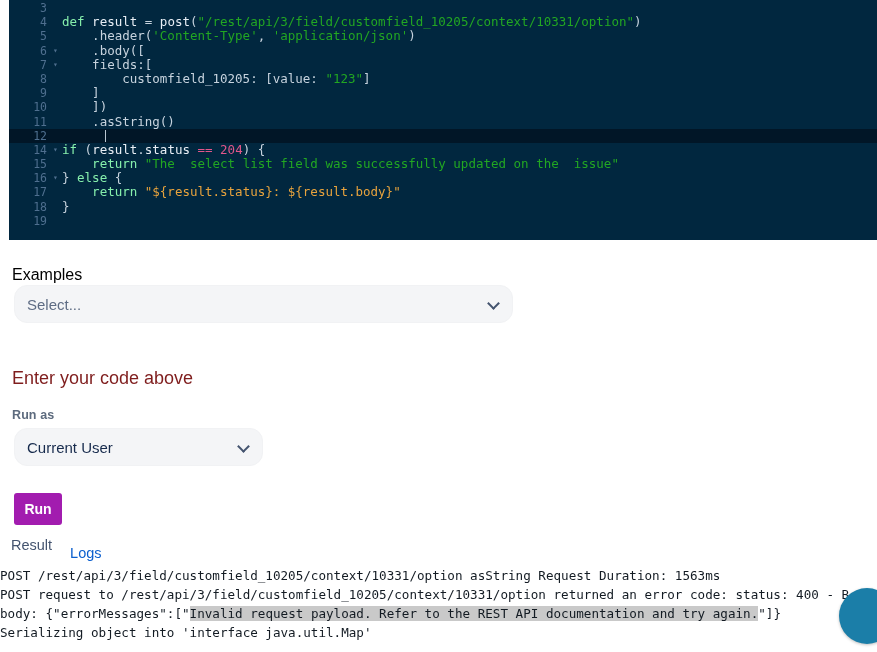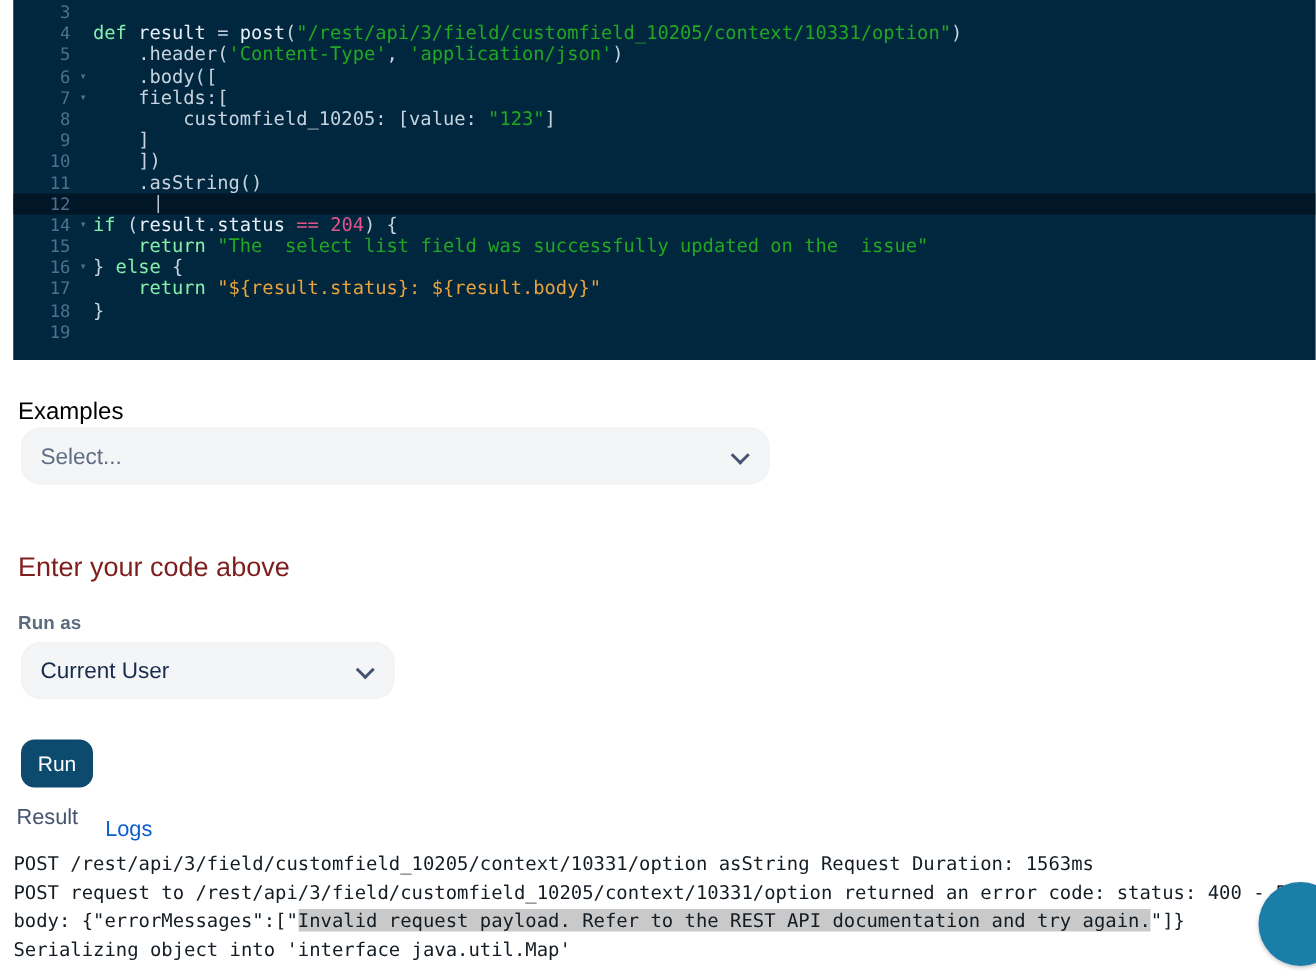--- a/index.html
+++ b/index.html
@@ -117,26 +117,26 @@
     border-right: 2px solid #44546f;
     border-bottom: 2px solid #44546f;
     transform: rotate(45deg);
   }
   .helper-text {
     color: #7f1d1d;
     font-size: 18px;
     margin-top: 12px;
   }
   .run-btn {
-    background: #0c4a6e;
+    background: #a21caf;
     color: #ffffff;
-    font-weight: normal;
+    font-weight: bold;
     font-size: 14px;
     border: none;
-    border-radius: 9px;
+    border-radius: 3px;
     cursor: pointer;
     font-family: "Liberation Sans", sans-serif;
   }
 
   
   .tabs {
     position: absolute;
     left: 0; top: 533px;
     width: 877px; height: 32px;
     background: #ffffff;
@@ -164,21 +164,20 @@
   
   .logs {
     position: absolute;
     left: 0; top: 566px;
     width: 877px; height: 86px;
     background: #ffffff;
     font-family: "DejaVu Sans Mono", "Liberation Mono", monospace;
     font-size: 12.6px;
     line-height: 19px;
     color: #131b23;
-    padding-left: 9px;
     overflow: hidden;
     white-space: pre;
   }
   .log-line { height: 19px; white-space: pre; }
   .sel-hl { background: #c9c9c9; margin-top: 46px; }
 
   
   .chat-bubble {
     position: absolute;
     right: -18px;

